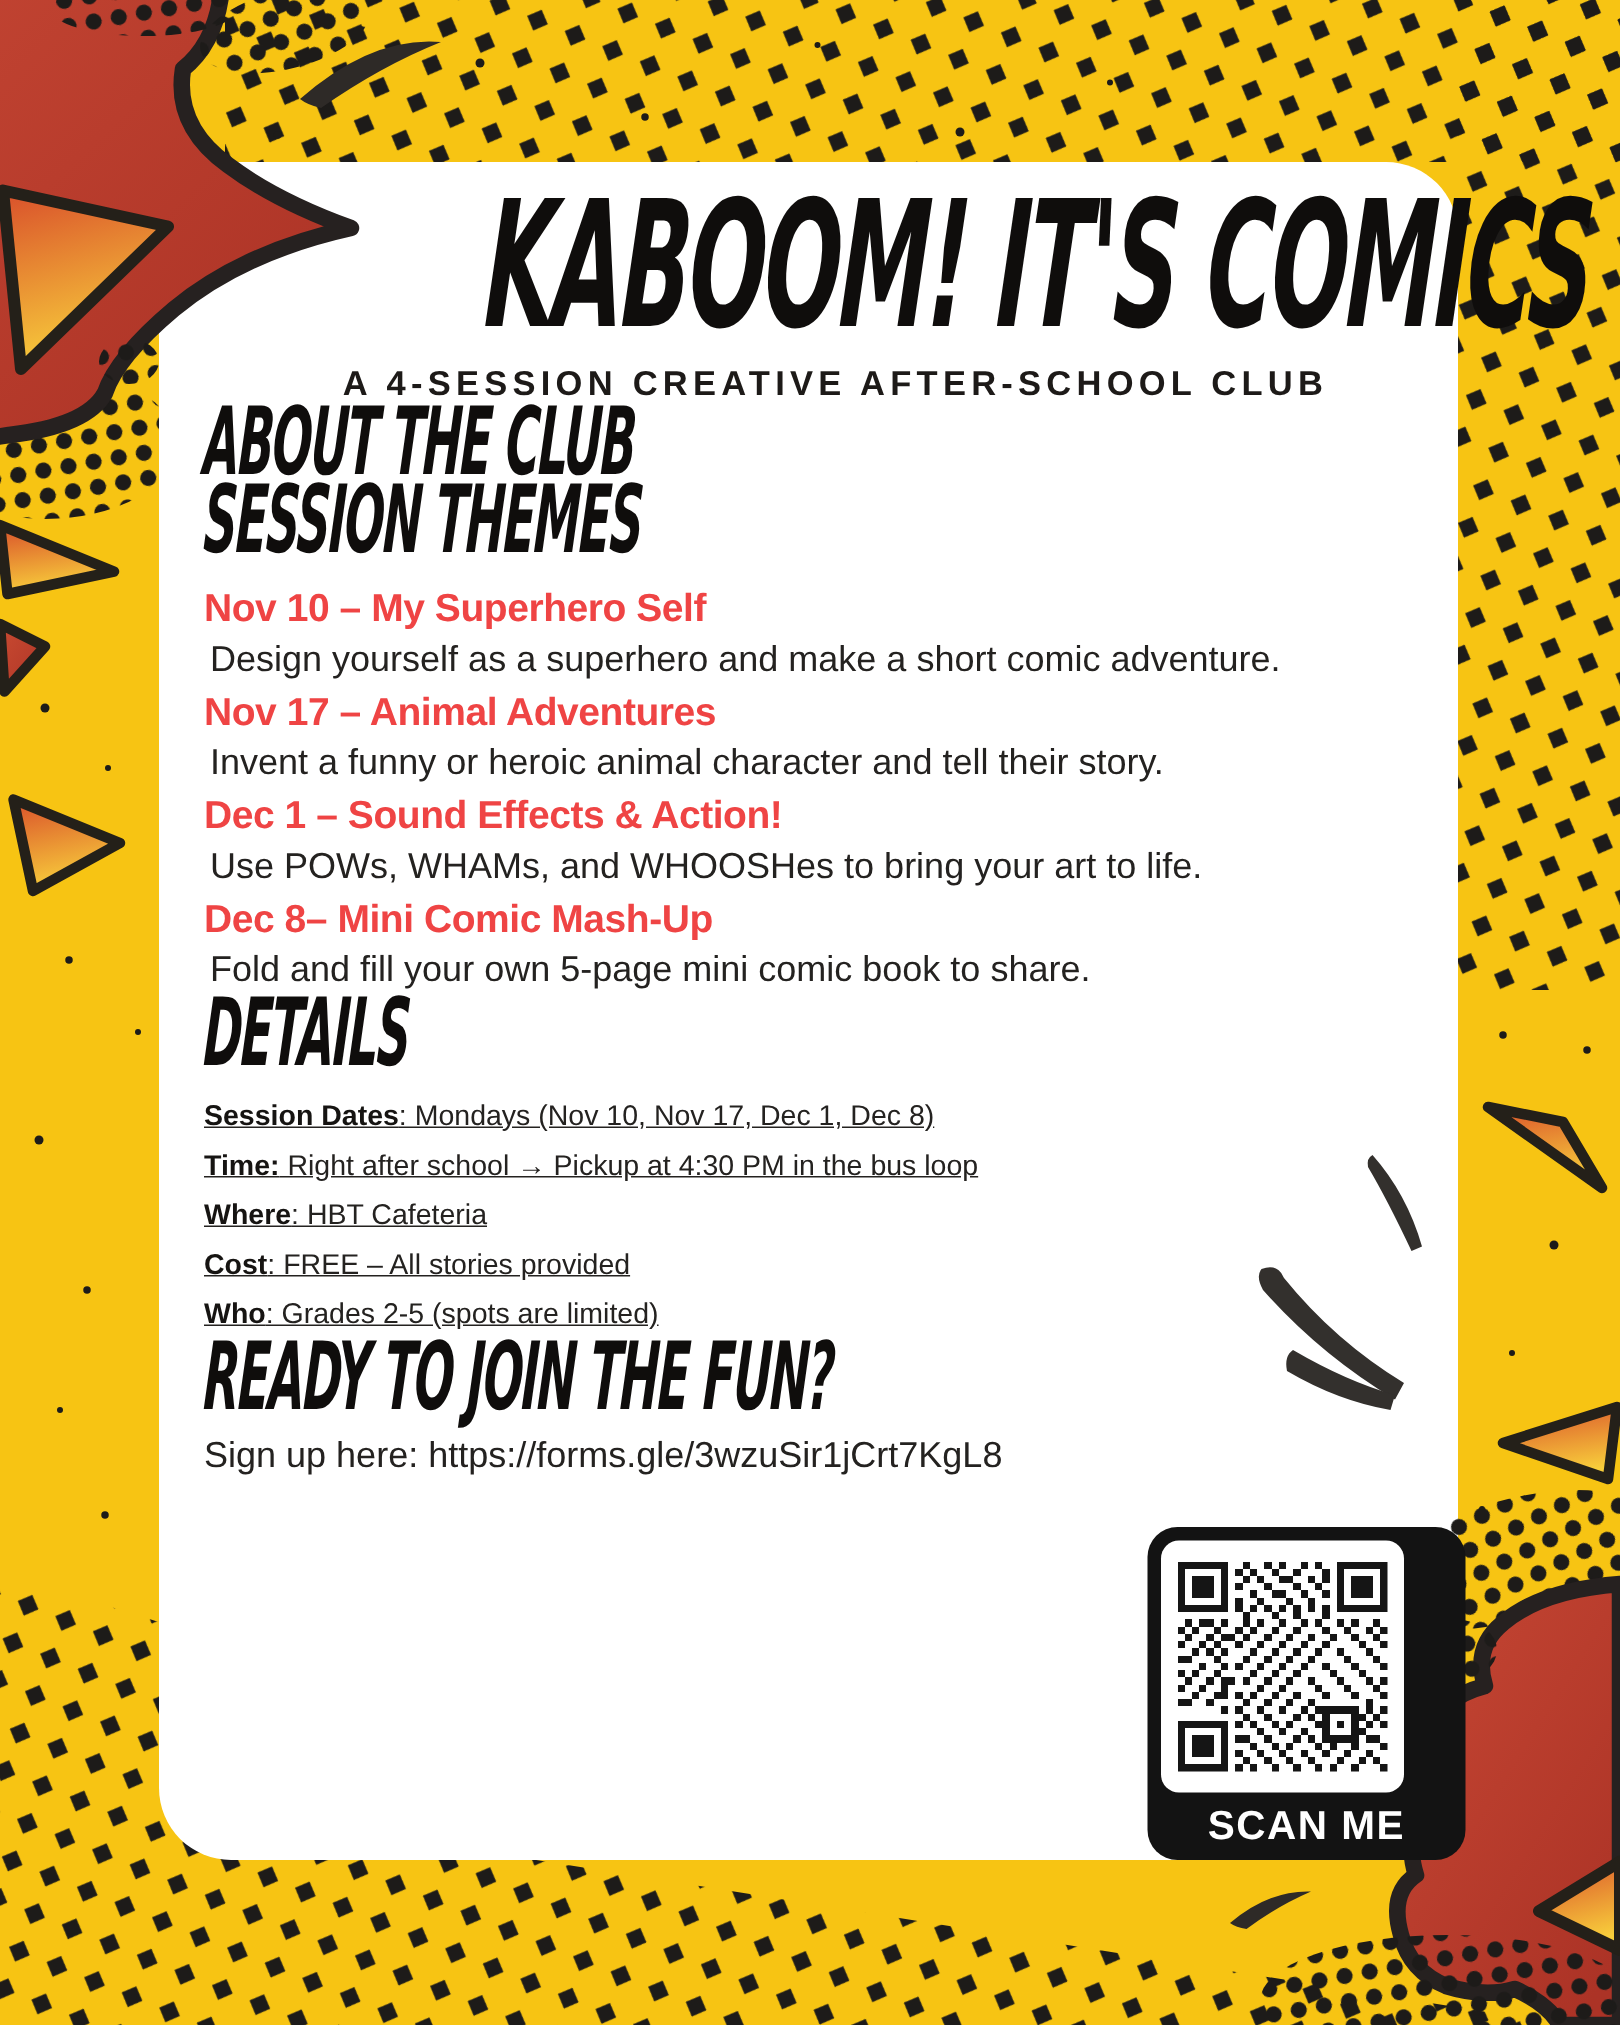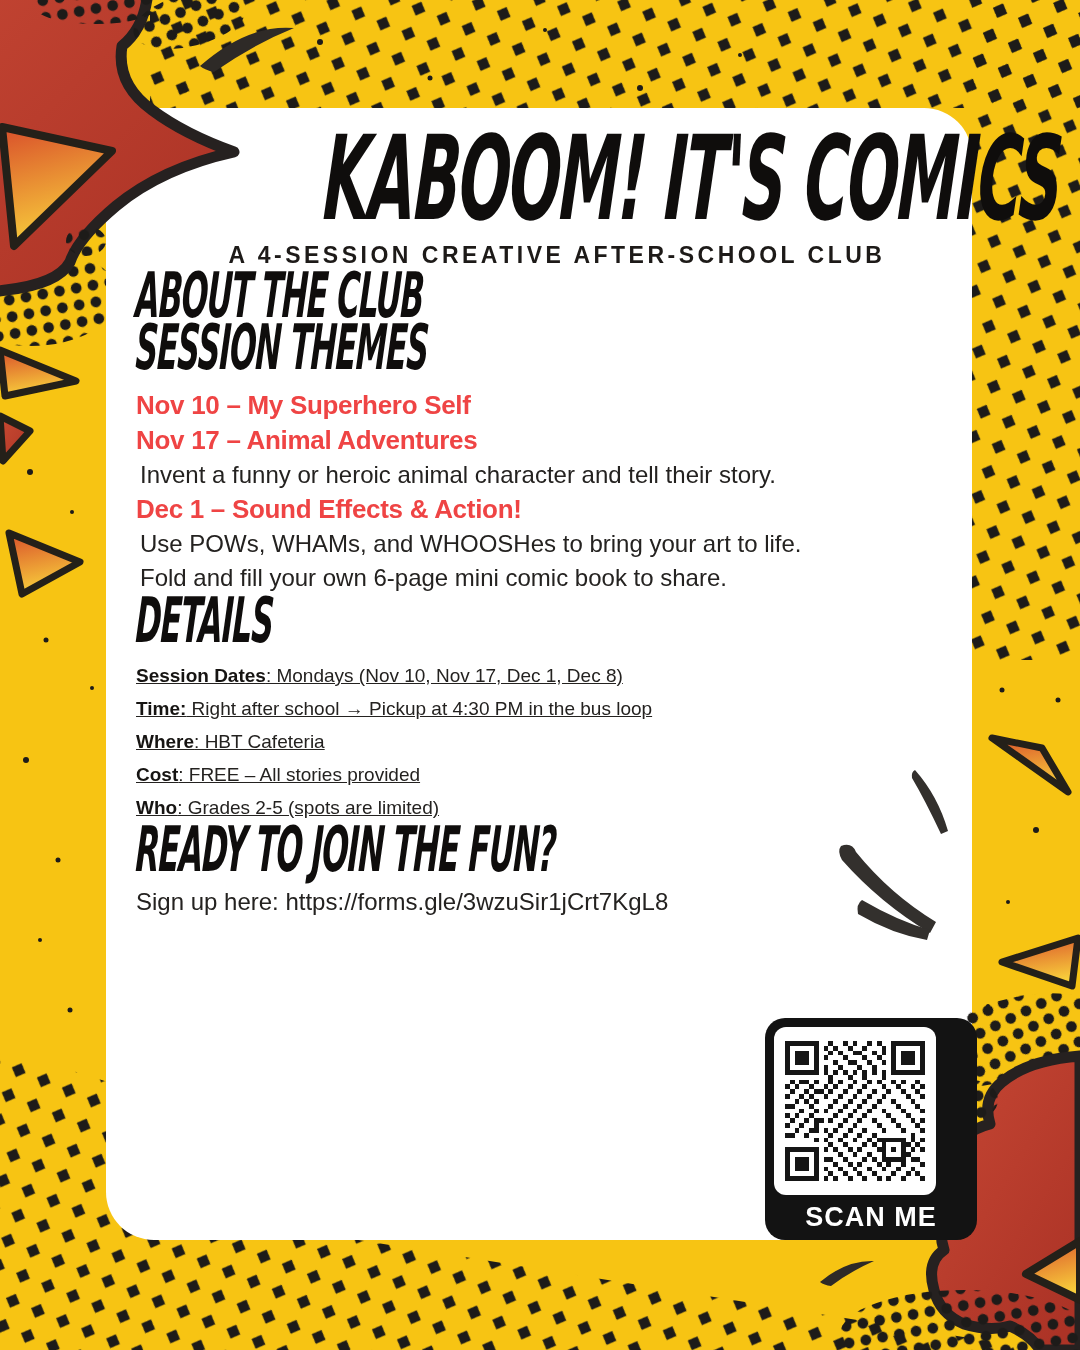--- a/index.html
+++ b/index.html
@@ -135,25 +135,27 @@
 <div class="card">
 
   <h1 class="title"><span>KABOOM! IT'S COMICS</span></h1>
   <div class="subtitle">A 4-SESSION CREATIVE AFTER-SCHOOL CLUB</div>
 
   <h2 class="sec h-about"><span>ABOUT THE CLUB</span></h2>
 
   <h2 class="sec h-sessions"><span>SESSION THEMES</span></h2>
   <div class="session-list">
     <div class="s-title">Nov 10 – My Superhero Self</div>
+    <div class="s-desc">Design yourself as a superhero and make a short comic adventure.</div>
     <div class="s-title">Nov 17 – Animal Adventures</div>
     <div class="s-desc">Invent a funny or heroic animal character and tell their story.</div>
     <div class="s-title">Dec 1 – Sound Effects &amp; Action!</div>
     <div class="s-desc">Use POWs, WHAMs, and WHOOSHes to bring your art to life.</div>
-    <div class="s-desc">Fold and fill your own 6-page mini comic book to share.</div>
+    <div class="s-title">Dec 8– Mini Comic Mash-Up</div>
+    <div class="s-desc">Fold and fill your own 5-page mini comic book to share.</div>
   </div>
 
   <h2 class="sec h-details"><span>DETAILS</span></h2>
   <div class="details-list">
     <div><span class="d-label">Session Dates</span><span>: Mondays (Nov 10, Nov 17, Dec 1, Dec 8)</span></div>
     <div><span class="d-label">Time:</span><span> Right after school → Pickup at 4:30 PM in the bus loop</span></div>
     <div><span class="d-label">Where</span><span>: HBT Cafeteria</span></div>
     <div><span class="d-label">Cost</span><span>: FREE – All stories provided</span></div>
     <div><span class="d-label">Who</span><span>: Grades 2-5 (spots are limited)</span></div>
   </div>

